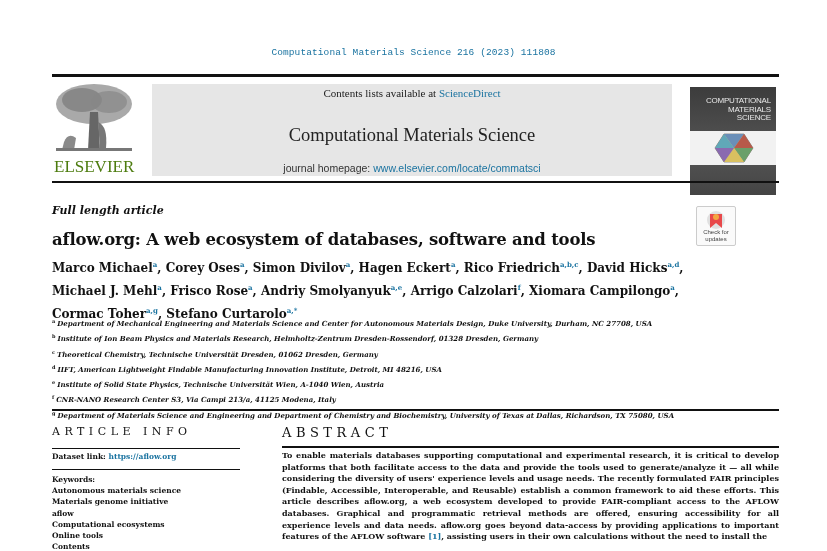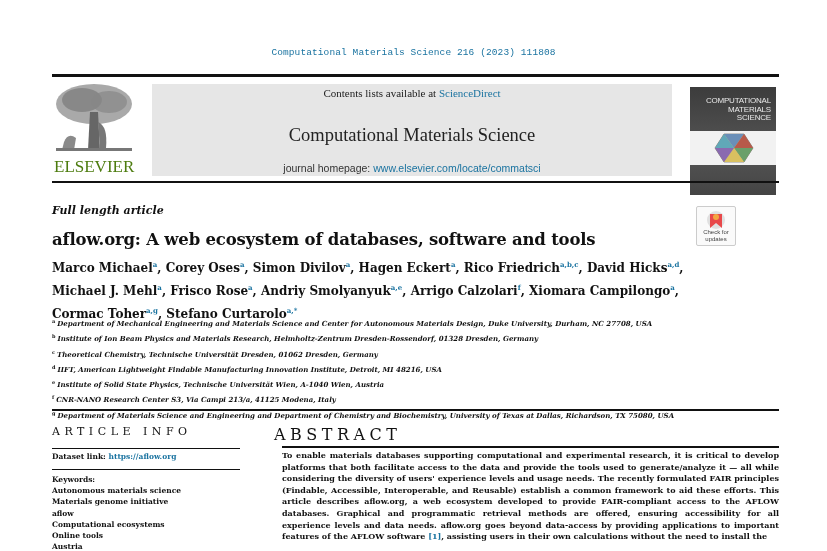--- a/index.html
+++ b/index.html
@@ -29,21 +29,21 @@
   .authors sup { color: #1a73a0; font-size: 7px; font-weight: bold; vertical-align: 5px; }
   .affils { top: 315px; left: 52px; width: 720px; font-size: 7px; font-style: italic; font-weight: bold; line-height: 12.3px; }
   .affils sup { font-size: 5px; vertical-align: 3px; font-style: normal; margin-right: 2px; }
   .rule-aff { top: 409px; left: 52px; width: 727px; height: 2px; background: #111; }
   .ai-heading { top: 425px; left: 52px; font-size: 11px; letter-spacing: 4.5px; font-weight: normal; }
   .ai-rule1 { top: 448px; left: 52px; width: 188px; height: 1px; background: #111; }
   .ai-rule2 { top: 469px; left: 52px; width: 188px; height: 1px; background: #111; }
   .dataset { top: 452px; left: 52px; font-size: 7.5px; font-weight: bold; text-align: right; }
   .dataset a { color: #1a73a0; text-decoration: none; }
   .keywords { top: 474px; left: 52px; font-size: 7.5px; font-weight: bold; line-height: 11.2px; }
-  .ab-heading { top: 425px; left: 274px; font-size: 16px; letter-spacing: 4.5px; }
+  .ab-heading { top: 425px; left: 282px; font-size: 13px; letter-spacing: 4.5px; }
   .ab-rule { top: 446px; left: 282px; width: 497px; height: 2px; background: #111; }
   .abstract { top: 450px; left: 282px; width: 497px; font-size: 8px; font-weight: bold; line-height: 11.6px; text-align: justify; }
   .abstract a { color: #1a73a0; text-decoration: none; }
 </style>
 </head>
 <body>
 
 <div class="abs citation">Computational Materials Science 216 (2023) 111808</div>
 <div class="abs rule-top"></div>
 
@@ -137,20 +137,20 @@
   <span>Dataset link: </span><a>https://aflow.org</a>
 </div>
 <div class="abs ai-rule2"></div>
 <div class="abs keywords">
   <div>Keywords:</div>
   <div>Autonomous materials science</div>
   <div>Materials genome initiative</div>
   <div>aflow</div>
   <div>Computational ecosystems</div>
   <div>Online tools</div>
-  <div>Austria</div>
+  <div>Contents</div>
 </div>
 
 <div class="abs ab-heading">ABSTRACT</div>
 <div class="abs ab-rule"></div>
 <div class="abs abstract">
   <span>To enable materials databases supporting computational and experimental research, it is critical to develop platforms that both facilitate access to the data and provide the tools used to generate/analyze it — all while considering the diversity of users' experience levels and usage needs. The recently formulated FAIR principles (Findable, Accessible, Interoperable, and Reusable) establish a common framework to aid these efforts. This article describes aflow.org, a web ecosystem developed to provide FAIR-compliant access to the AFLOW databases. Graphical and programmatic retrieval methods are offered, ensuring accessibility for all experience levels and data needs. aflow.org goes beyond data-access by providing applications to important features of the AFLOW software </span><a>[1]</a><span>, assisting users in their own calculations without the need to install the</span>
 </div>
 
 </body></html>

